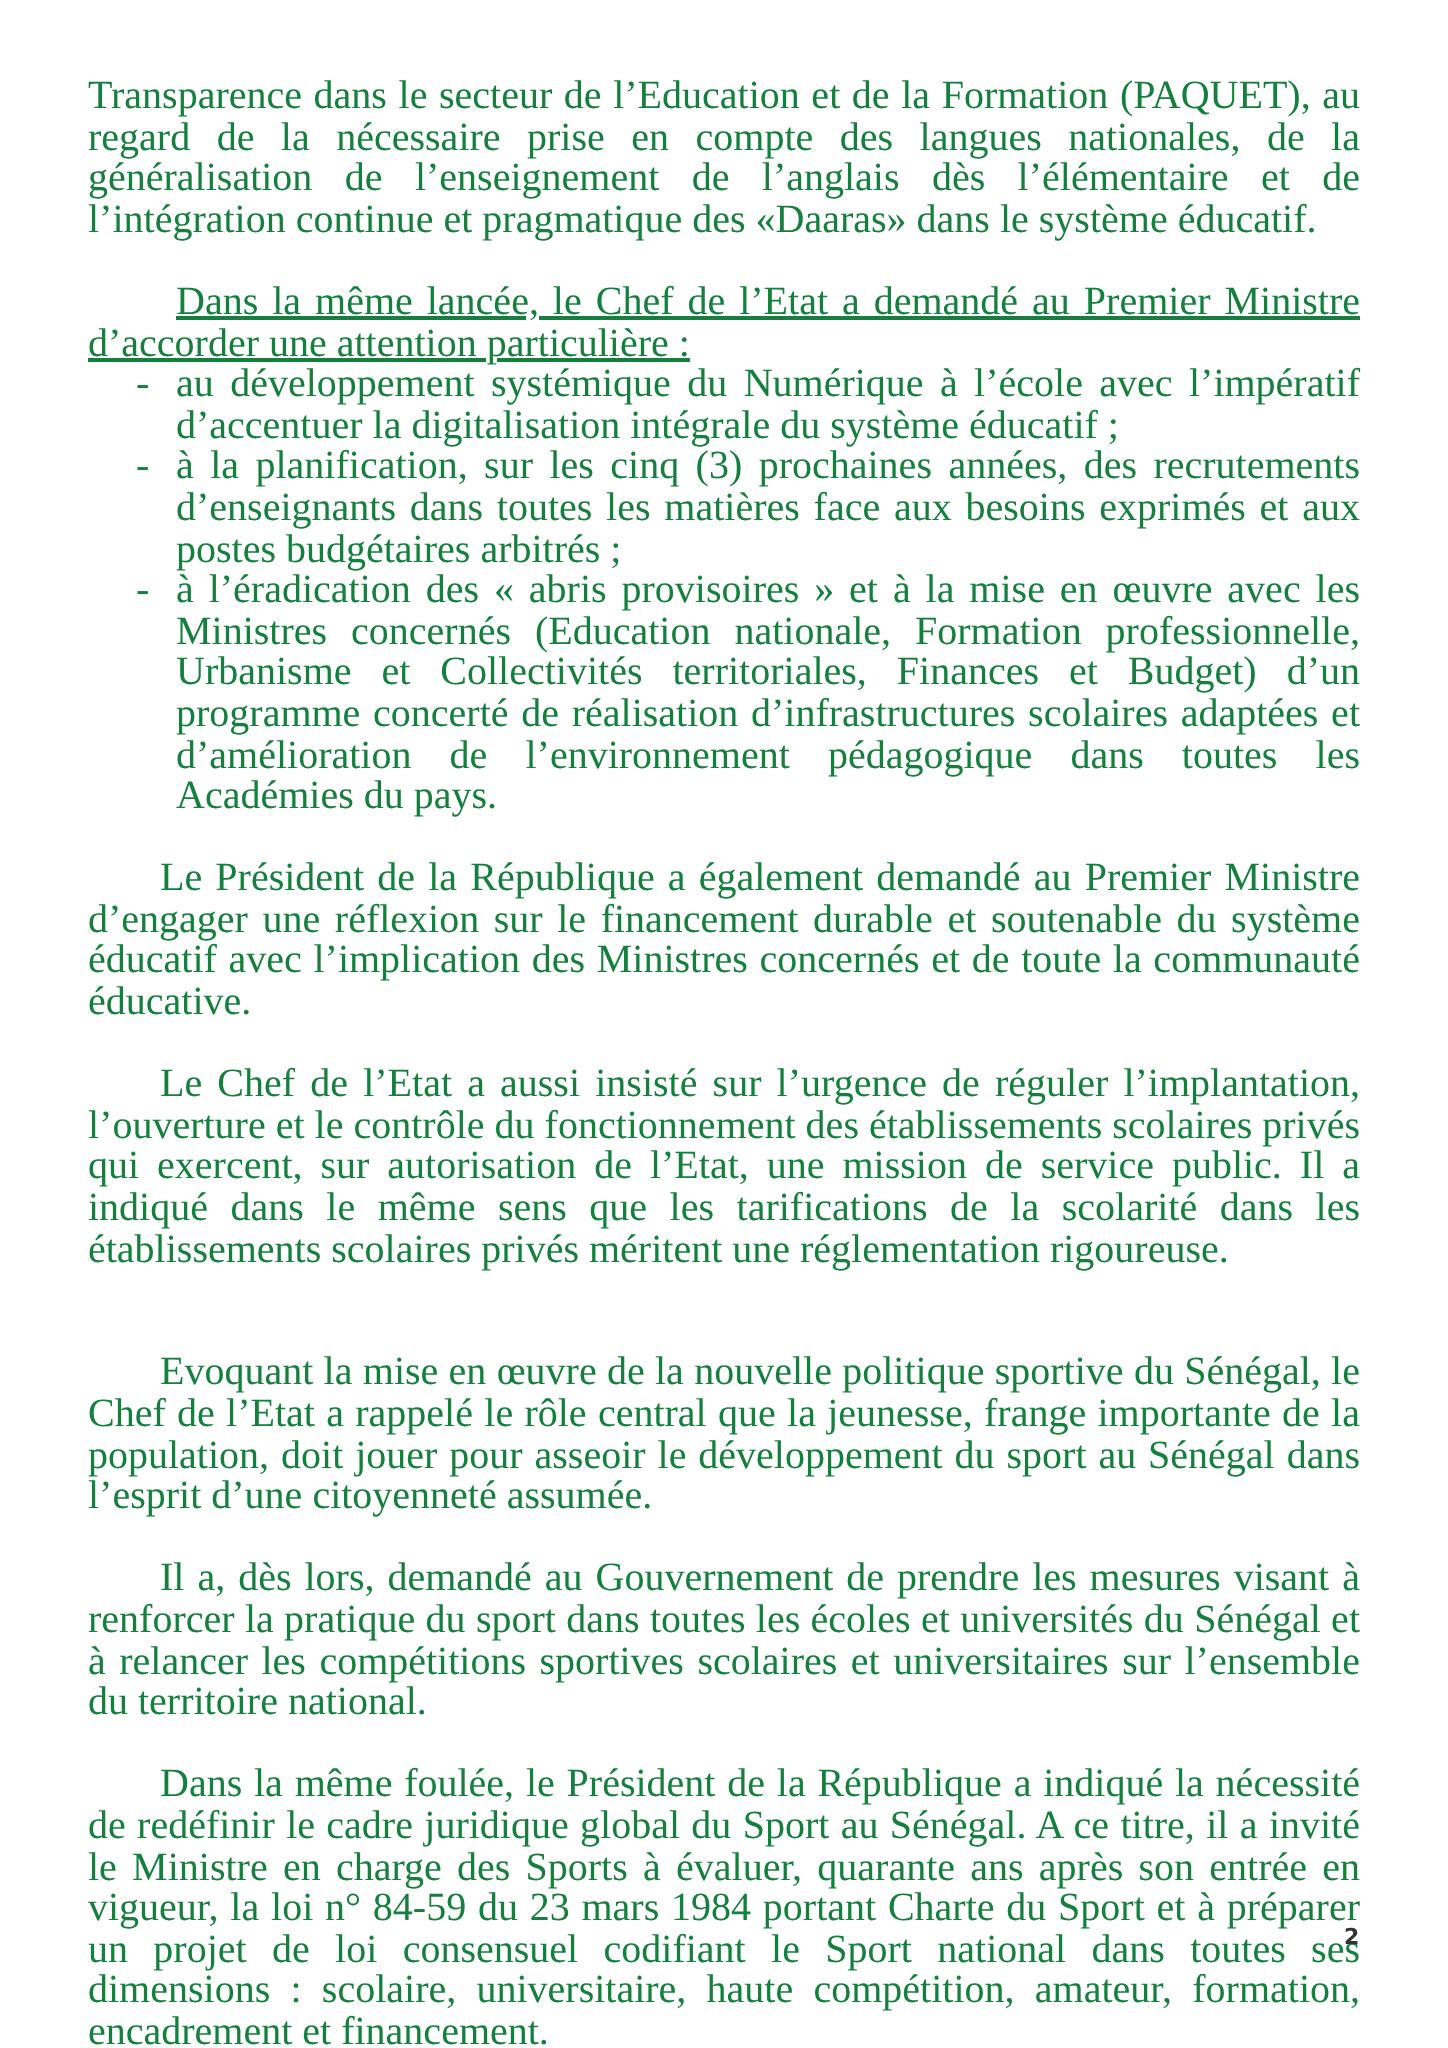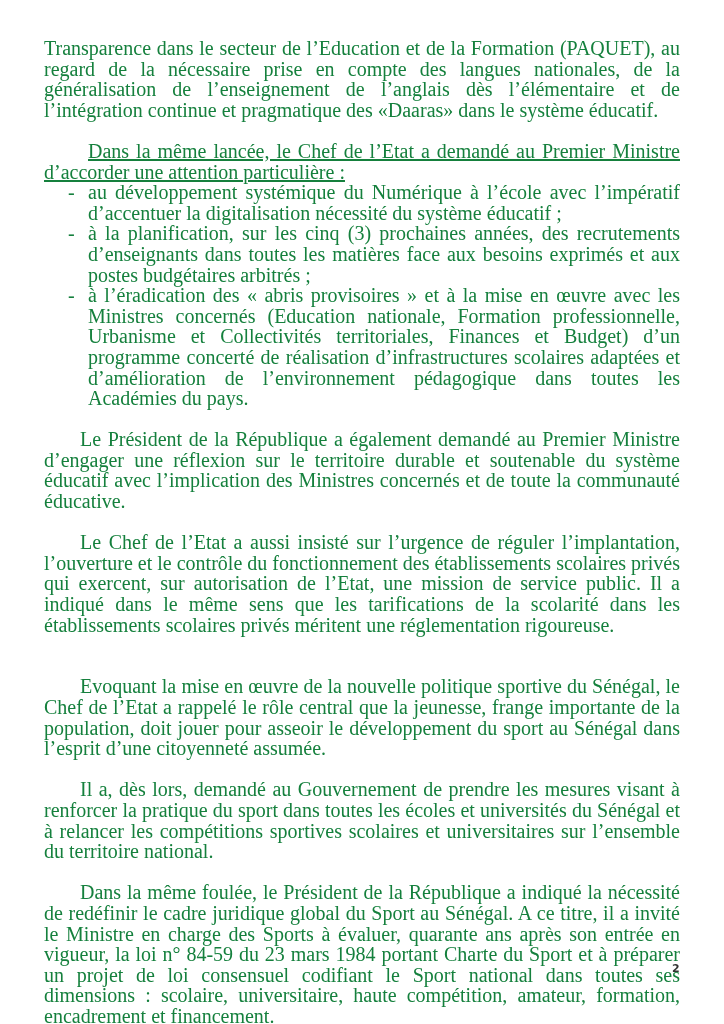--- a/index.html
+++ b/index.html
@@ -27,34 +27,34 @@
 <body>
 
 <div class="page">
   <p class="para">Transparence dans le secteur de l’Education et de la Formation (PAQUET), au regard de la nécessaire prise en compte des langues nationales, de la généralisation de l’enseignement de l’anglais dès l’élémentaire et de l’intégration continue et pragmatique des «Daaras» dans le système éducatif.</p>
   <div class="gap"></div>
 
   <p class="para indent-wide">Dans la même lancée, le Chef de l’Etat a demandé au Premier Ministre d’accorder une attention particulière :</p>
   <ul class="bullets">
     <li>
       <span class="dash">-</span>
-      <span>au développement systémique du Numérique à l’école avec l’impératif d’accentuer la digitalisation nécessité du système éducatif ;</span>
+      <span>au développement systémique du Numérique à l’école avec l’impératif d’accentuer la digitalisation intégrale du système éducatif ;</span>
     </li>
     <li>
       <span class="dash">-</span>
       <span>à la planification, sur les cinq (3) prochaines années, des recrutements d’enseignants dans toutes les matières face aux besoins exprimés et aux postes budgétaires arbitrés ;</span>
     </li>
     <li>
       <span class="dash">-</span>
       <span>à l’éradication des « abris provisoires » et à la mise en œuvre avec les Ministres concernés (Education nationale, Formation professionnelle, Urbanisme et Collectivités territoriales, Finances et Budget) d’un programme concerté de réalisation d’infrastructures scolaires adaptées et d’amélioration de l’environnement pédagogique dans toutes les Académies du pays.</span>
     </li>
   </ul>
   <div class="gap"></div>
 
-  <p class="para indent">Le Président de la République a également demandé au Premier Ministre d’engager une réflexion sur le territoire durable et soutenable du système éducatif avec l’implication des Ministres concernés et de toute la communauté éducative.</p>
+  <p class="para indent">Le Président de la République a également demandé au Premier Ministre d’engager une réflexion sur le financement durable et soutenable du système éducatif avec l’implication des Ministres concernés et de toute la communauté éducative.</p>
   <div class="gap"></div>
 
   <p class="para indent">Le Chef de l’Etat a aussi insisté sur l’urgence de réguler l’implantation, l’ouverture et le contrôle du fonctionnement des établissements scolaires privés qui exercent, sur autorisation de l’Etat, une mission de service public. Il a indiqué dans le même sens que les tarifications de la scolarité dans les établissements scolaires privés méritent une réglementation rigoureuse.</p>
   <div class="gap"></div>
 
   <div class="gap"></div>
 
   <p class="para indent">Evoquant la mise en œuvre de la nouvelle politique sportive du Sénégal, le Chef de l’Etat a rappelé le rôle central que la jeunesse, frange importante de la population, doit jouer pour asseoir le développement du sport au Sénégal dans l’esprit d’une citoyenneté assumée.</p>
   <div class="gap"></div>
 

